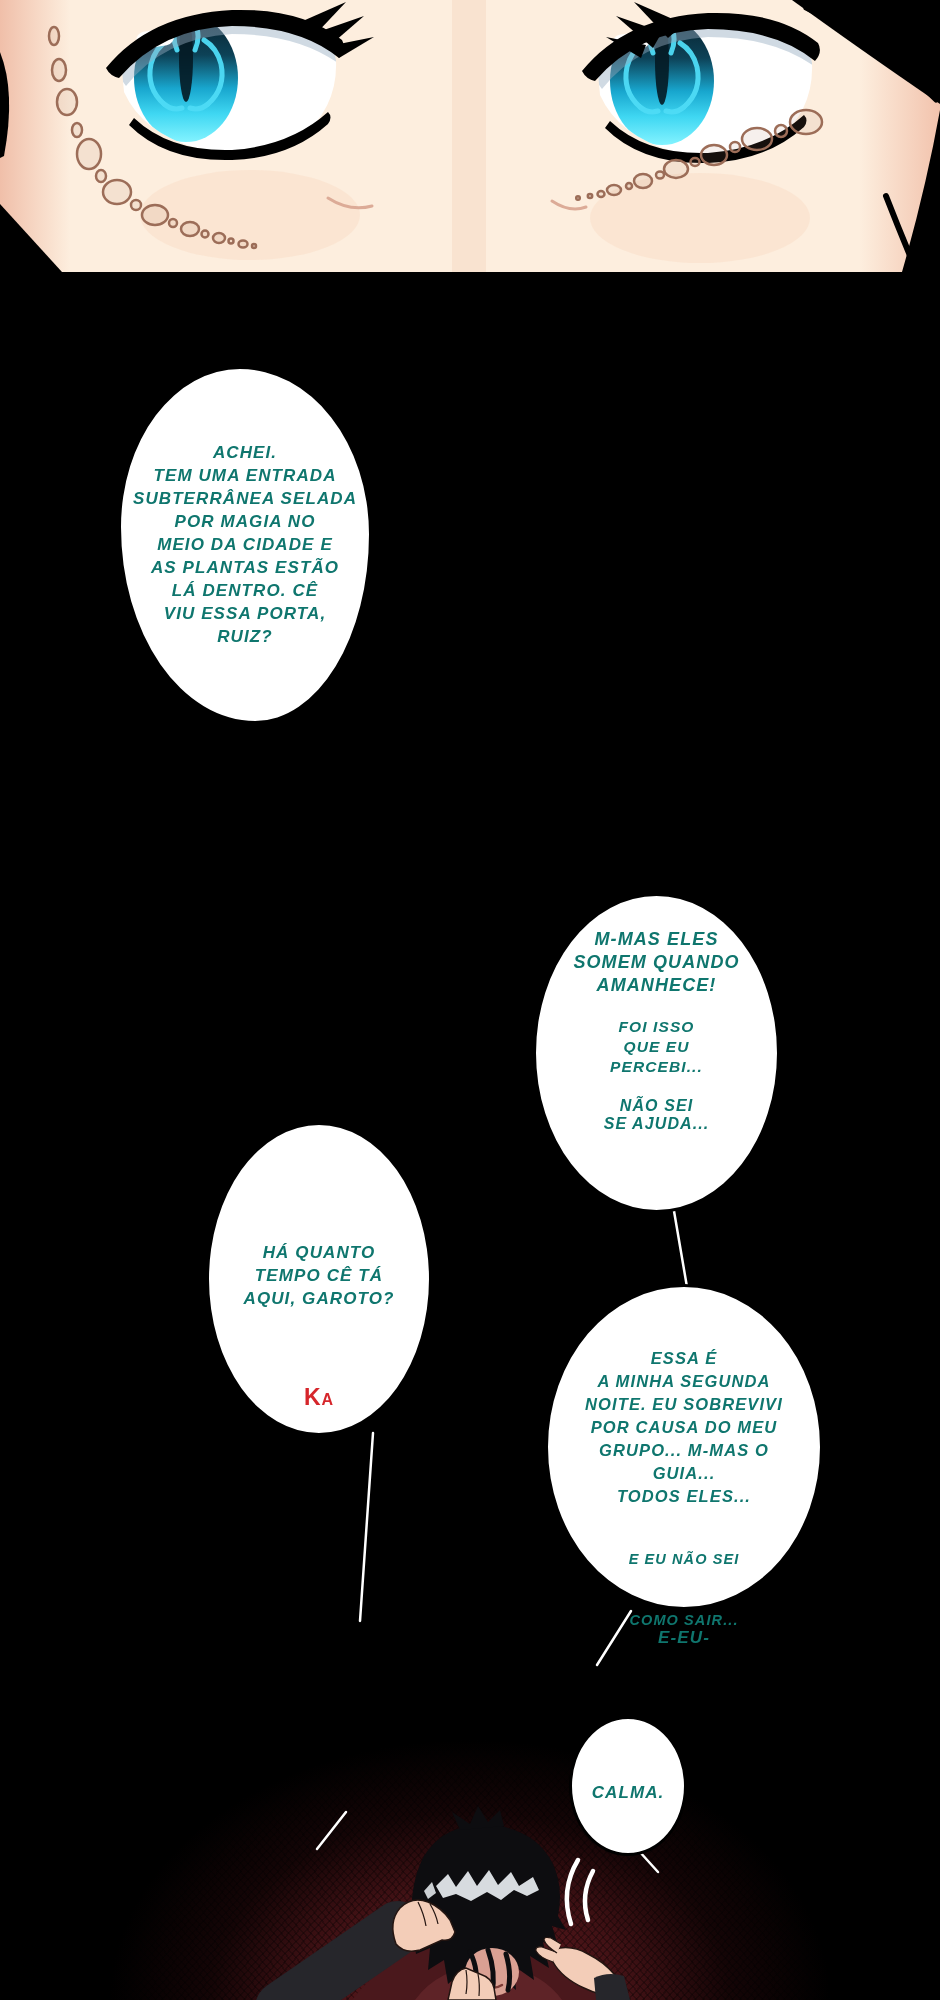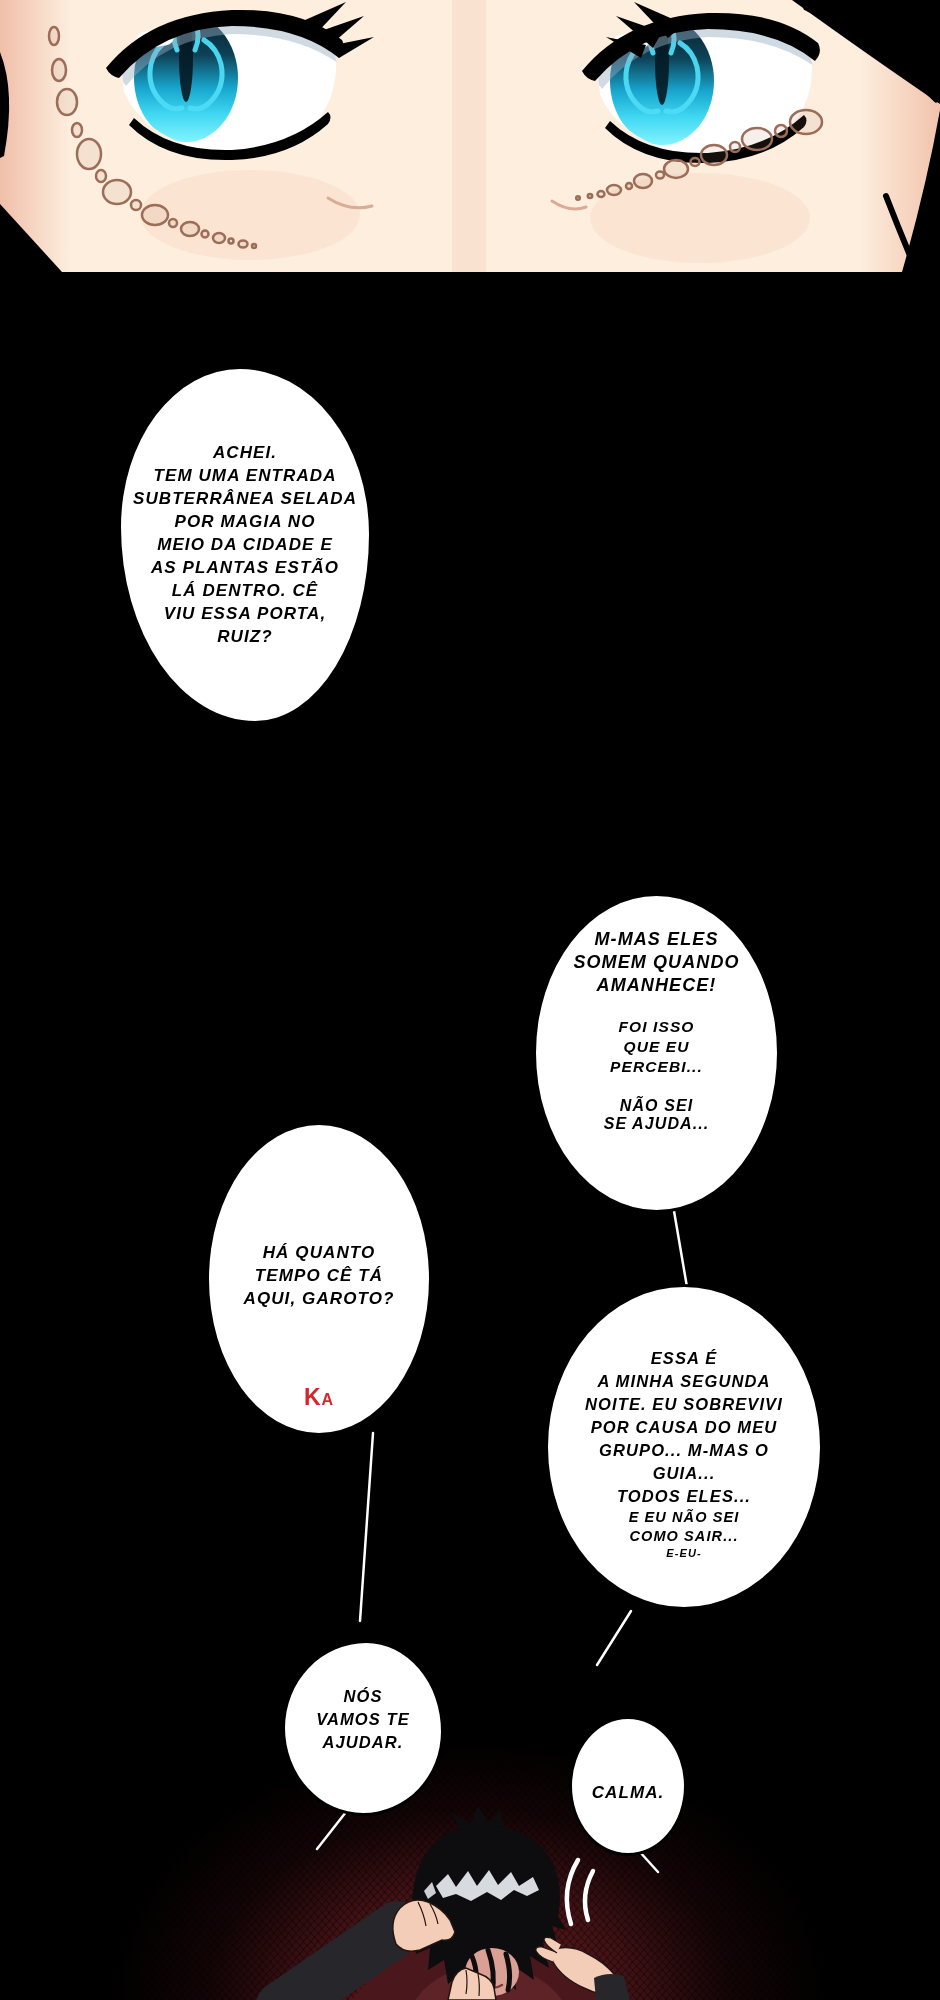--- a/index.html
+++ b/index.html
@@ -12,29 +12,29 @@
       repeating-linear-gradient(48deg, rgba(0,0,0,.26) 0 1.5px, transparent 1.5px 5.5px),
       repeating-linear-gradient(-48deg, rgba(0,0,0,.26) 0 1.5px, transparent 1.5px 5.5px),
       radial-gradient(ellipse 360px 260px at 50% 100%,
         rgba(112,31,36,.95), rgba(76,20,24,.85) 45%, rgba(34,8,10,.6) 72%, rgba(0,0,0,0) 100%);}
   .char-svg{position:absolute;left:0;top:0;}
   
   .lines-svg{position:absolute;left:0;top:0;width:940px;height:2000px;z-index:1;pointer-events:none;}
   
   .bubble{position:absolute;background:#fff;border:3px solid #000;box-sizing:border-box;
           display:flex;flex-direction:column;align-items:center;}
-  .tl{font-style:italic;font-weight:700;color:#000000;text-align:left;white-space:nowrap;
+  .tl{font-style:italic;font-weight:700;color:#0f766e;text-align:left;white-space:nowrap;
       letter-spacing:1.1px;}
   .sz-main{font-size:17px;line-height:23px;}
   .sz-b3a{font-size:18px;line-height:23px;}
   .sz-b3b{font-size:15.5px;line-height:20px;}
   .sz-b3c{font-size:16px;line-height:18px;}
   .sz-b5a{font-size:16.5px;line-height:23px;}
-  .sz-b5b{font-size:14.5px;line-height:19px;}
-  .sz-b5c{font-size:11px;line-height:15px;}
+  .sz-b5b{font-size:14.5px;line-height:19px;margin-top:42px;}
+  .sz-b5c{font-size:17px;line-height:15px;}
   .sz-b6{font-size:16.5px;line-height:23px;}
   .sz-b7{font-size:17px;line-height:20px;margin-top:6px;}
   .gap20{height:20px;}
   #b1{left:118px;top:366px;width:254px;height:358px;z-index:2;padding-top:72px;
       border-radius:48% 52% 46% 54% / 45% 47% 53% 55%;}
   #b2{left:358px;top:602px;width:282px;height:310px;z-index:3;padding-top:100px;
       border-radius:50% 50% 50% 50% / 52% 48% 52% 48%;}
   #b3{left:533px;top:893px;width:247px;height:320px;z-index:4;padding-top:32px;border-radius:50%;}
   #b4{left:206px;top:1122px;width:226px;height:314px;z-index:2;padding-top:116px;border-radius:50%;}
   #b5{left:545px;top:1284px;width:278px;height:326px;z-index:2;padding-top:60px;border-radius:50%;}
@@ -259,23 +259,18 @@
     <div class="tl sz-b5a">NOITE. EU SOBREVIVI</div>
     <div class="tl sz-b5a">POR CAUSA DO MEU</div>
     <div class="tl sz-b5a">GRUPO... M-MAS O</div>
     <div class="tl sz-b5a">GUIA...</div>
     <div class="tl sz-b5a">TODOS ELES...</div>
     <div class="tl sz-b5b">E EU NÃO SEI</div>
     <div class="tl sz-b5b">COMO SAIR...</div>
     <div class="tl sz-b5c">E-EU-</div>
   </div>
 
-  <div id="b6" class="bubble">
-    <div class="tl sz-b6">NÓS</div>
-    <div class="tl sz-b6">VAMOS TE</div>
-    <div class="tl sz-b6">AJUDAR.</div>
-  </div>
 
   <div id="b7" class="bubble">
     <div class="tl sz-b7">CALMA.</div>
   </div>
 
 </div>
 
 </body></html>

